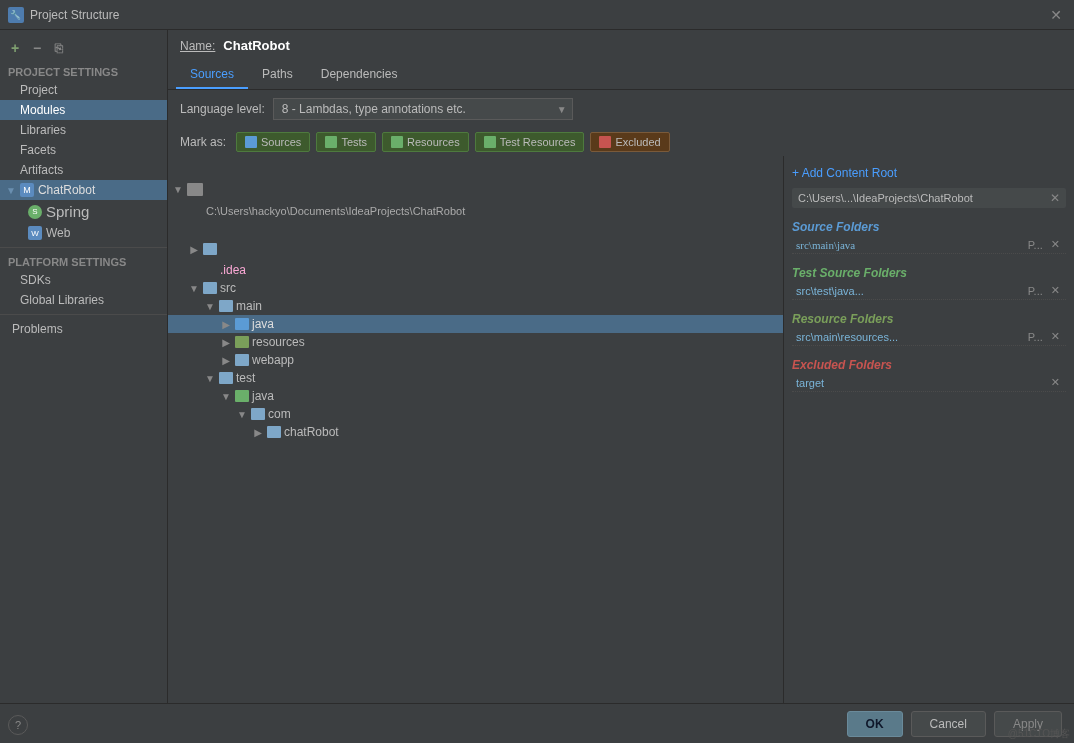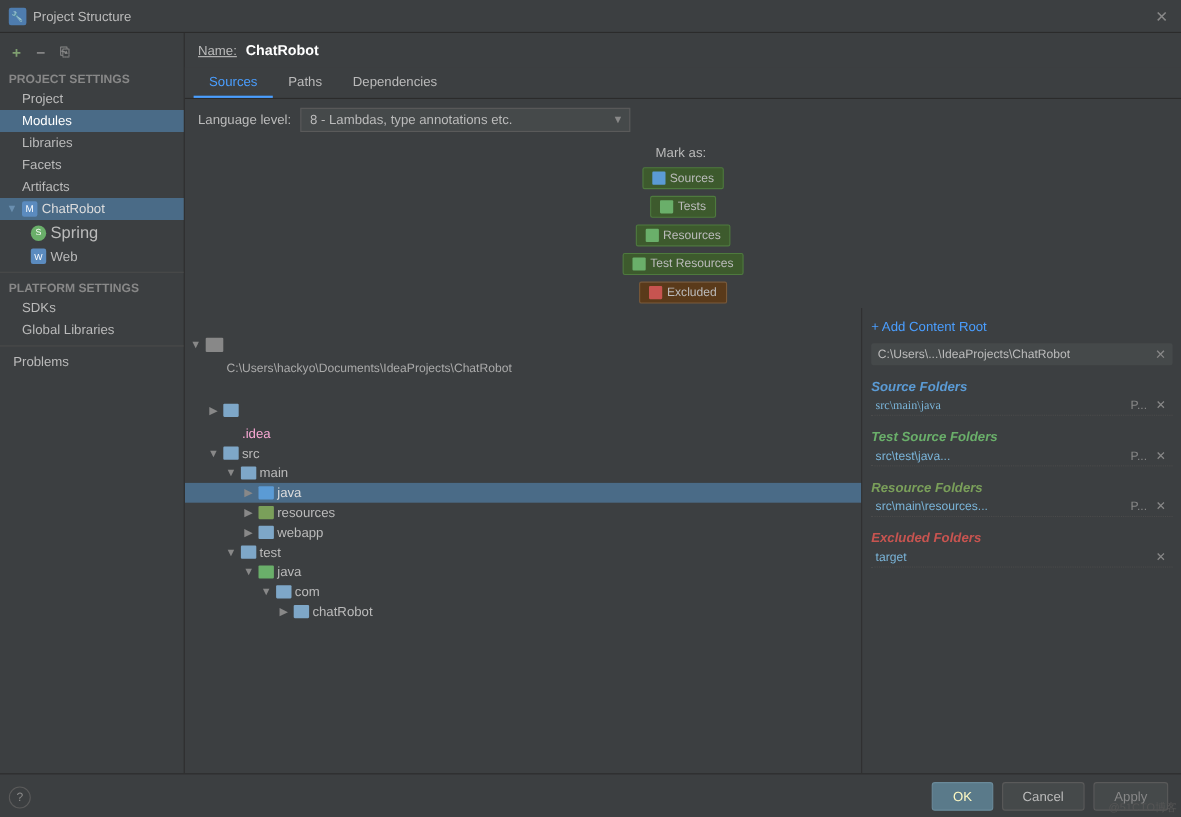--- a/index.html
+++ b/index.html
@@ -206,21 +206,20 @@
       pointer-events: none;
     }
 
     
     .mark-as-row {
       display: flex;
       align-items: center;
       padding: 4px 12px;
       gap: 6px;
       flex-wrap: wrap;
-      flex-direction: column;
     }
     .mark-label { color: #bbbbbb; font-size: 12px; margin-right: 4px; }
     .mark-btn {
       display: flex; align-items: center; gap: 4px;
       padding: 3px 8px;
       background: #4a6b87;
       border: 1px solid #5a7a97;
       cursor: pointer;
       font-size: 11px;
       color: #bbbbbb;
@@ -349,21 +348,21 @@
       padding: 0 12px;
       gap: 8px;
     }
     .btn-ok, .btn-cancel, .btn-apply {
       padding: 5px 18px;
       font-size: 12px;
       cursor: pointer;
       border-radius: 3px;
       border: 1px solid #5a5a5a;
     }
-    .btn-ok { background: #5a7a8a; color: #fef9c3; border-color: #6a8a9a; }
+    .btn-ok { background: #5a7a8a; color: #0f172a; border-color: #6a8a9a; font-weight: bold; }
     .btn-cancel { background: #45494a; color: #bbbbbb; }
     .btn-apply { background: #45494a; color: #888; }
 
     
     .help-icon {
       position: absolute;
       bottom: 8px; left: 8px;
       width: 20px; height: 20px;
       border-radius: 50%;
       border: 1px solid #5a5a5a;

